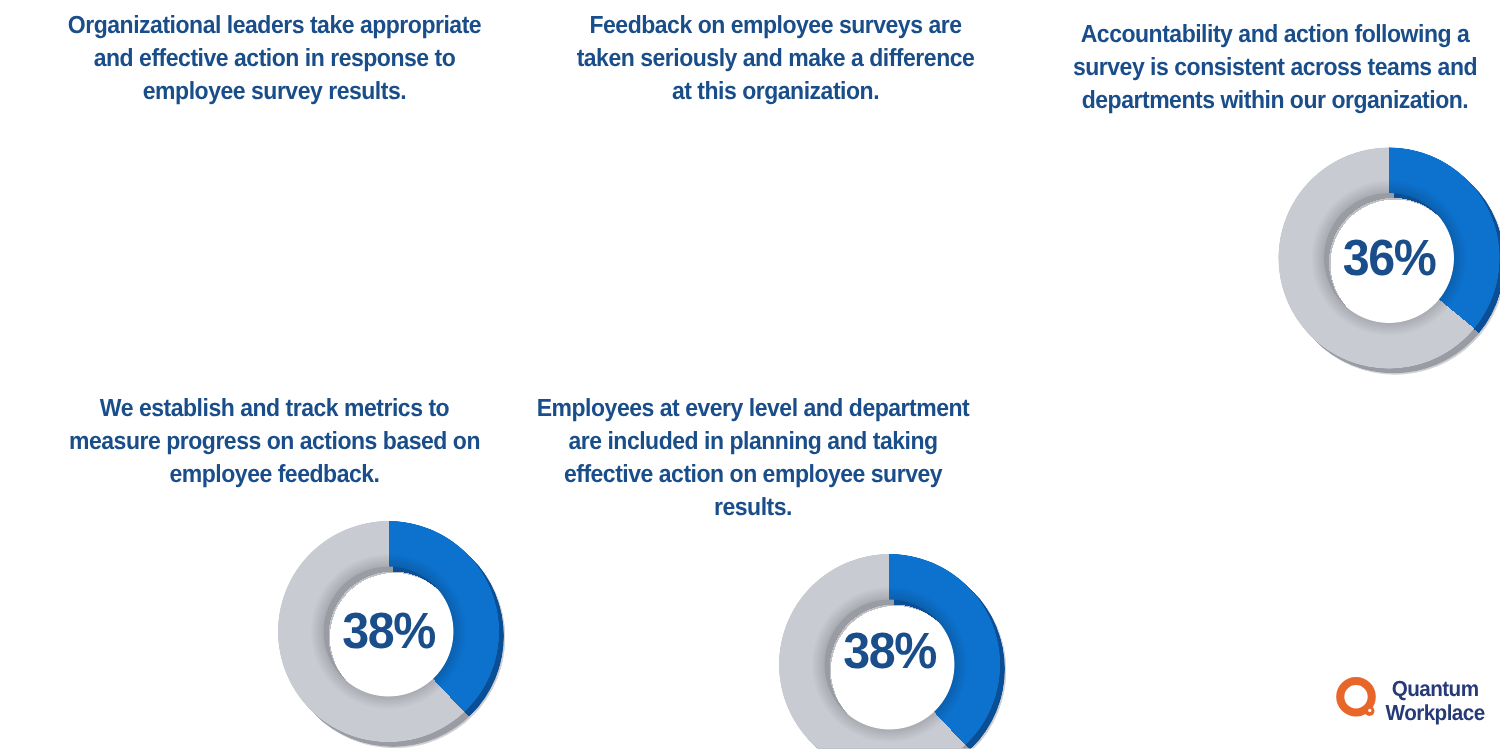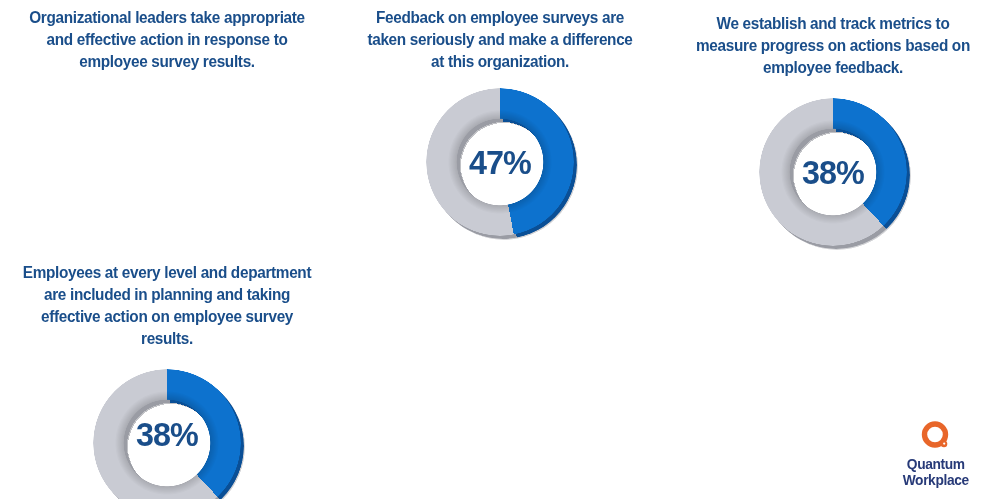--- a/index.html
+++ b/index.html
@@ -22,21 +22,21 @@
     inset: 0;
     display: grid;
     grid-template-columns: repeat(3, 1fr);
     grid-template-rows: 249px 250px;
   }
 
   .cell {
     position: relative;
     display: flex;
     flex-direction: column;
-    align-items: center;
+    align-items: flex-end;
   }
 
   
   .caption {
     width: 300px;
     text-align: center;
     font-family: "Liberation Sans Narrow", "Liberation Sans", sans-serif;
     font-weight: bold;
     font-size: 16.5px;
     line-height: 1.34;
@@ -122,21 +122,21 @@
     transform: scaleX(0.95);
   }
 
   
   .logo {
     position: absolute;
     right: 16px;
     bottom: 12px;
     width: 96px;
     display: flex;
-    flex-direction: column;
+    flex-direction: row;
     align-items: center;
   }
   .logo-mark {
     width: 34px;
     height: 34px;
     position: relative;
     margin-bottom: 4px;
   }
   .logo-text {
     font-family: "Liberation Sans Narrow", "Liberation Sans", sans-serif;
@@ -155,29 +155,32 @@
 
 <div class="grid">
 
   <div class="cell row1">
     <div class="caption">Organizational leaders take appropriate and effective action in response to employee survey results.</div>
   </div>
 
 
   <div class="cell row1">
     <div class="caption">Feedback on employee surveys are taken seriously and make a difference at this organization.</div>
+  </div>
+
+  <div class="cell row2">
+    <div class="caption">Accountability and action following a survey is consistent across teams and departments within our organization.</div>
     <div class="donut-wrap">
       <div class="donut-shadow"></div>
-      <div class="donut-edge" style="background: conic-gradient(rgb(10, 79, 150) 0deg, rgb(10, 79, 150) 169.2deg, rgb(154, 156, 164) 169.2deg, rgb(154, 156, 164) 360deg);"></div>
-      <div class="donut-ring" style="background: conic-gradient(rgb(13, 114, 206) 0deg, rgb(13, 114, 206) 169.2deg, rgb(201, 203, 211) 169.2deg, rgb(201, 203, 211) 360deg);"></div>
+      <div class="donut-edge" style="background: conic-gradient(rgb(10, 79, 150) 0deg, rgb(10, 79, 150) 129.6deg, rgb(154, 156, 164) 129.6deg, rgb(154, 156, 164) 360deg);"></div>
+      <div class="donut-ring" style="background: conic-gradient(rgb(13, 114, 206) 0deg, rgb(13, 114, 206) 129.6deg, rgb(201, 203, 211) 129.6deg, rgb(201, 203, 211) 360deg);"></div>
       <div class="donut-inner-shade"></div>
-      <div class="donut-label">47%</div>
+      <div class="donut-label">36%</div>
     </div>
   </div>
-
 
   <div class="cell row2">
     <div class="caption">We establish and track metrics to measure progress on actions based on employee feedback.</div>
     <div class="donut-wrap">
       <div class="donut-shadow"></div>
       <div class="donut-edge" style="background: conic-gradient(rgb(10, 79, 150) 0deg, rgb(10, 79, 150) 136.8deg, rgb(154, 156, 164) 136.8deg, rgb(154, 156, 164) 360deg);"></div>
       <div class="donut-ring" style="background: conic-gradient(rgb(13, 114, 206) 0deg, rgb(13, 114, 206) 136.8deg, rgb(201, 203, 211) 136.8deg, rgb(201, 203, 211) 360deg);"></div>
       <div class="donut-inner-shade"></div>
       <div class="donut-label">38%</div>
     </div>

